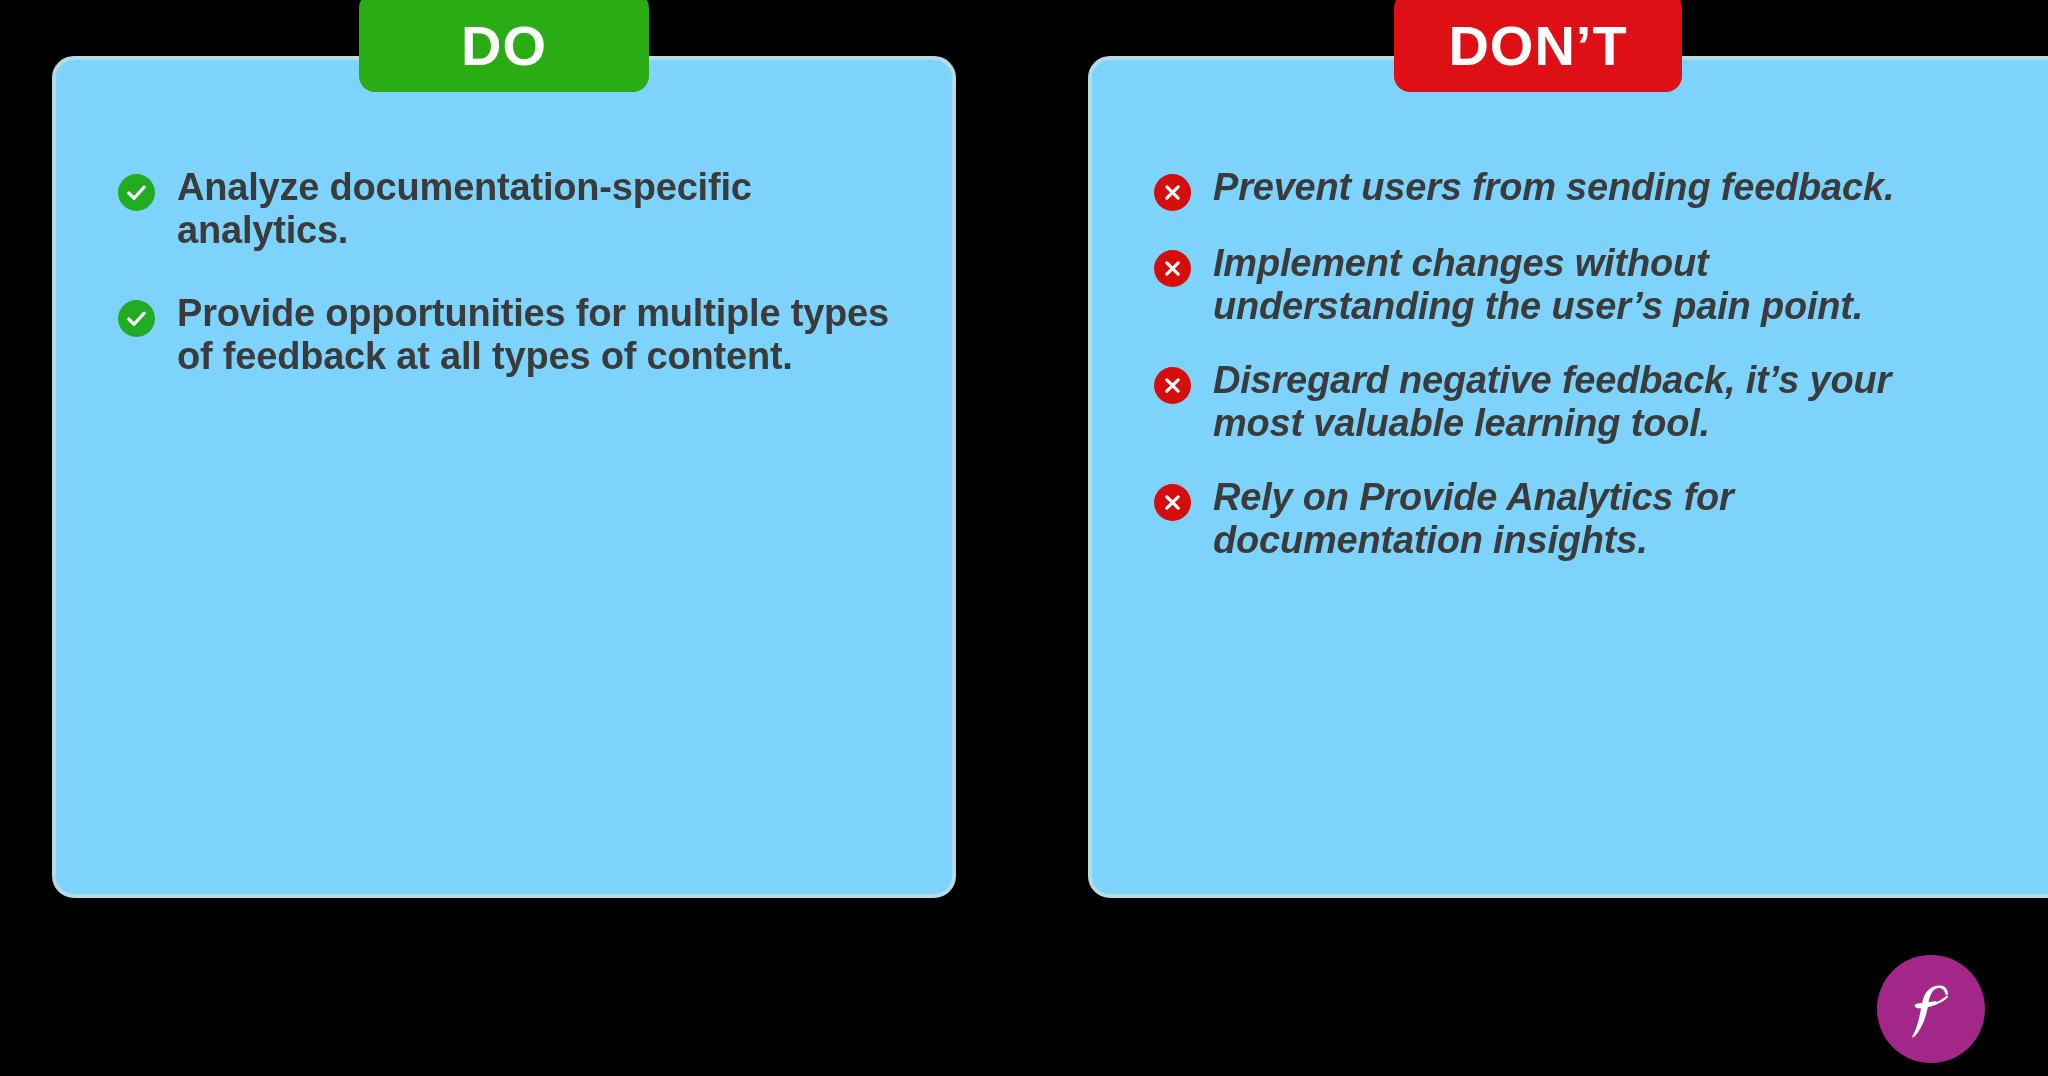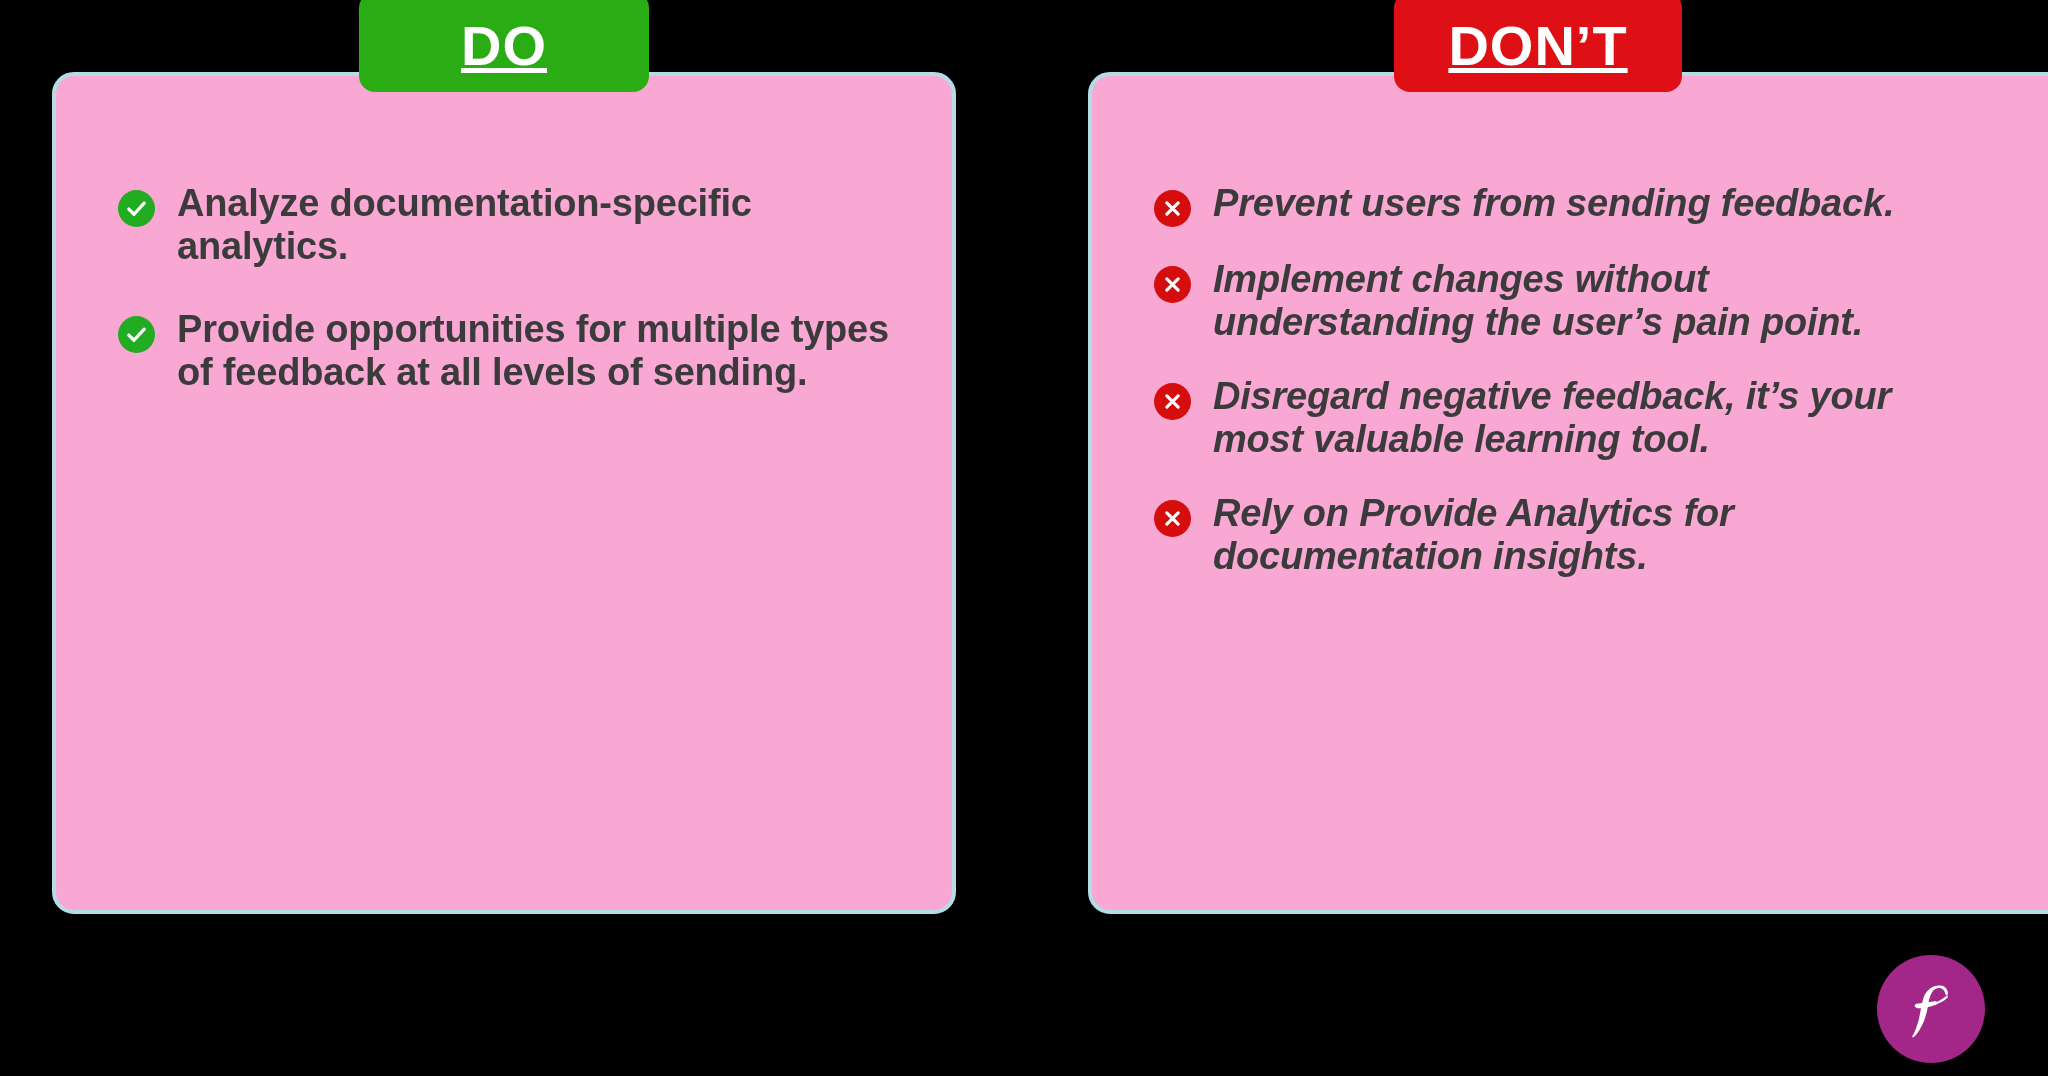--- a/index.html
+++ b/index.html
@@ -17,23 +17,23 @@
 
   .stage {
     position: absolute;
     inset: 0;
     background: #000000;
   }
 
   
   .card {
     position: absolute;
-    top: 72px;
+    top: 56px;
     height: 842px;
-    background: #f9a8d4;
+    background: #7dd3fc;
     border: 4px solid #b3dce5;
     border-radius: 22px;
     box-sizing: border-box;
   }
   .card-do {
     left: 52px;
     width: 904px;
   }
   .card-dont {
     left: 1088px;
@@ -62,21 +62,21 @@
   .badge-do {
     left: 359px;
     width: 290px;
     background: #2aac14;
   }
   .badge-dont {
     left: 1394px;
     width: 288px;
     background: #de1015;
   }
-  .badge span { transform: translateY(4px); display: block; text-decoration: underline; }
+  .badge span { transform: translateY(4px); display: block; }
 
   
   .bullet-list {
     position: absolute;
     top: 106px;
     left: 62px;
     right: 40px;
     display: flex;
     flex-direction: column;
   }
@@ -144,21 +144,21 @@
         </span>
         <span class="bullet-text">Analyze documentation-specific analytics.</span>
       </div>
 
       <div class="bullet">
         <span class="marker check">
           <svg width="23" height="23" viewBox="0 0 24 24" aria-hidden="true">
             <path d="M4 12.6 L9.4 18 L20 6.4" fill="none" stroke="#ffffff" stroke-width="3.4" stroke-linecap="round" stroke-linejoin="round"></path>
           </svg>
         </span>
-        <span class="bullet-text">Provide opportunities for multiple types of feedback at all levels of sending.</span>
+        <span class="bullet-text">Provide opportunities for multiple types of feedback at all types of content.</span>
       </div>
 
 
     </div>
   </div>
 
   <div class="card card-dont">
     <div class="bullet-list dont">
 
       <div class="bullet">

